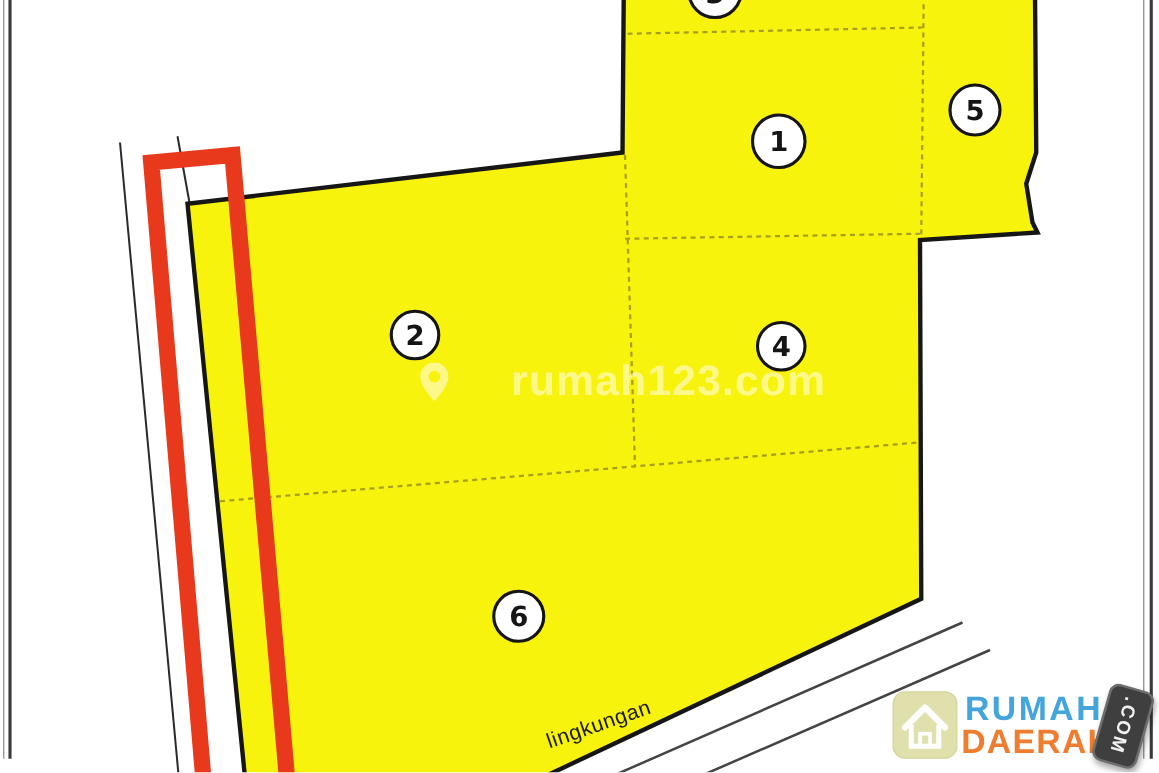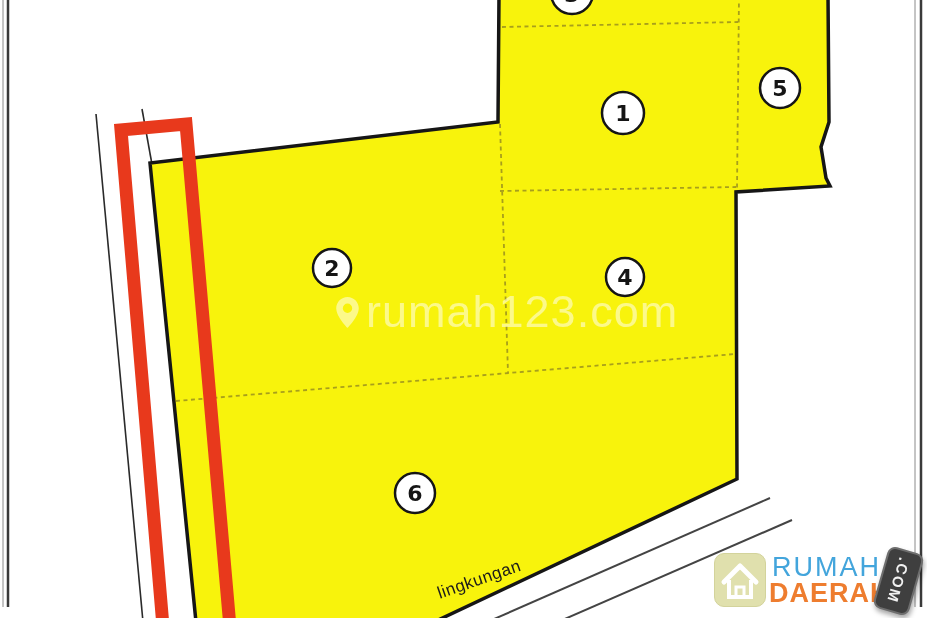--- a/index.html
+++ b/index.html
@@ -7,34 +7,34 @@
     position:relative;width:927px;height:618px;overflow:hidden;background:#ffffff;
     font-family:"Liberation Sans", sans-serif;
   }
   .stage svg.plan{position:absolute;left:0;top:0;}
   .plot-num{font-family:"DejaVu Sans", sans-serif;font-weight:bold;font-size:22px;fill:#151515;}
   .watermark{
     position:absolute;left:336px;top:286px;display:flex;align-items:center;gap:7px;
     pointer-events:none;
   }
   .watermark .wm-text{
-    font-size:45px;font-weight:400;letter-spacing:1px;color:rgba(255,255,255,0.52);
+    font-size:34px;font-weight:700;letter-spacing:1px;color:rgba(255,255,255,0.52);margin-left:43px;
   }
   .road-label{
     position:absolute;left:438px;top:584px;font-size:17px;color:#1b1b1b;
     letter-spacing:0.5px;transform:rotate(-19deg);transform-origin:left center;
     white-space:nowrap;
   }
   .logo{position:absolute;left:712px;top:547px;width:210px;height:66px;}
   .logo .house-badge{
     position:absolute;left:2px;top:6px;width:50px;height:52px;background:#e0e0ad;
     border-radius:10px;border:1px solid #d3d39b;
   }
   .logo .word-top{
-    position:absolute;left:60px;top:5px;font-size:27px;font-weight:normal;
+    position:absolute;left:60px;top:5px;font-size:27px;font-weight:bold;
     letter-spacing:2px;color:#43a5dc;white-space:nowrap;
   }
   .logo .word-bottom{
     position:absolute;left:57px;top:31px;font-size:27px;font-weight:bold;
     letter-spacing:1px;color:#ee7d2f;white-space:nowrap;
   }
   .logo .tld-tag{
     position:absolute;left:168px;top:2px;width:33px;height:60px;background:#3f3f3f;
     border:2px solid #6e6e6e;border-radius:8px;transform:rotate(16deg);
     box-shadow:2px 3px 5px rgba(0,0,0,0.35);

